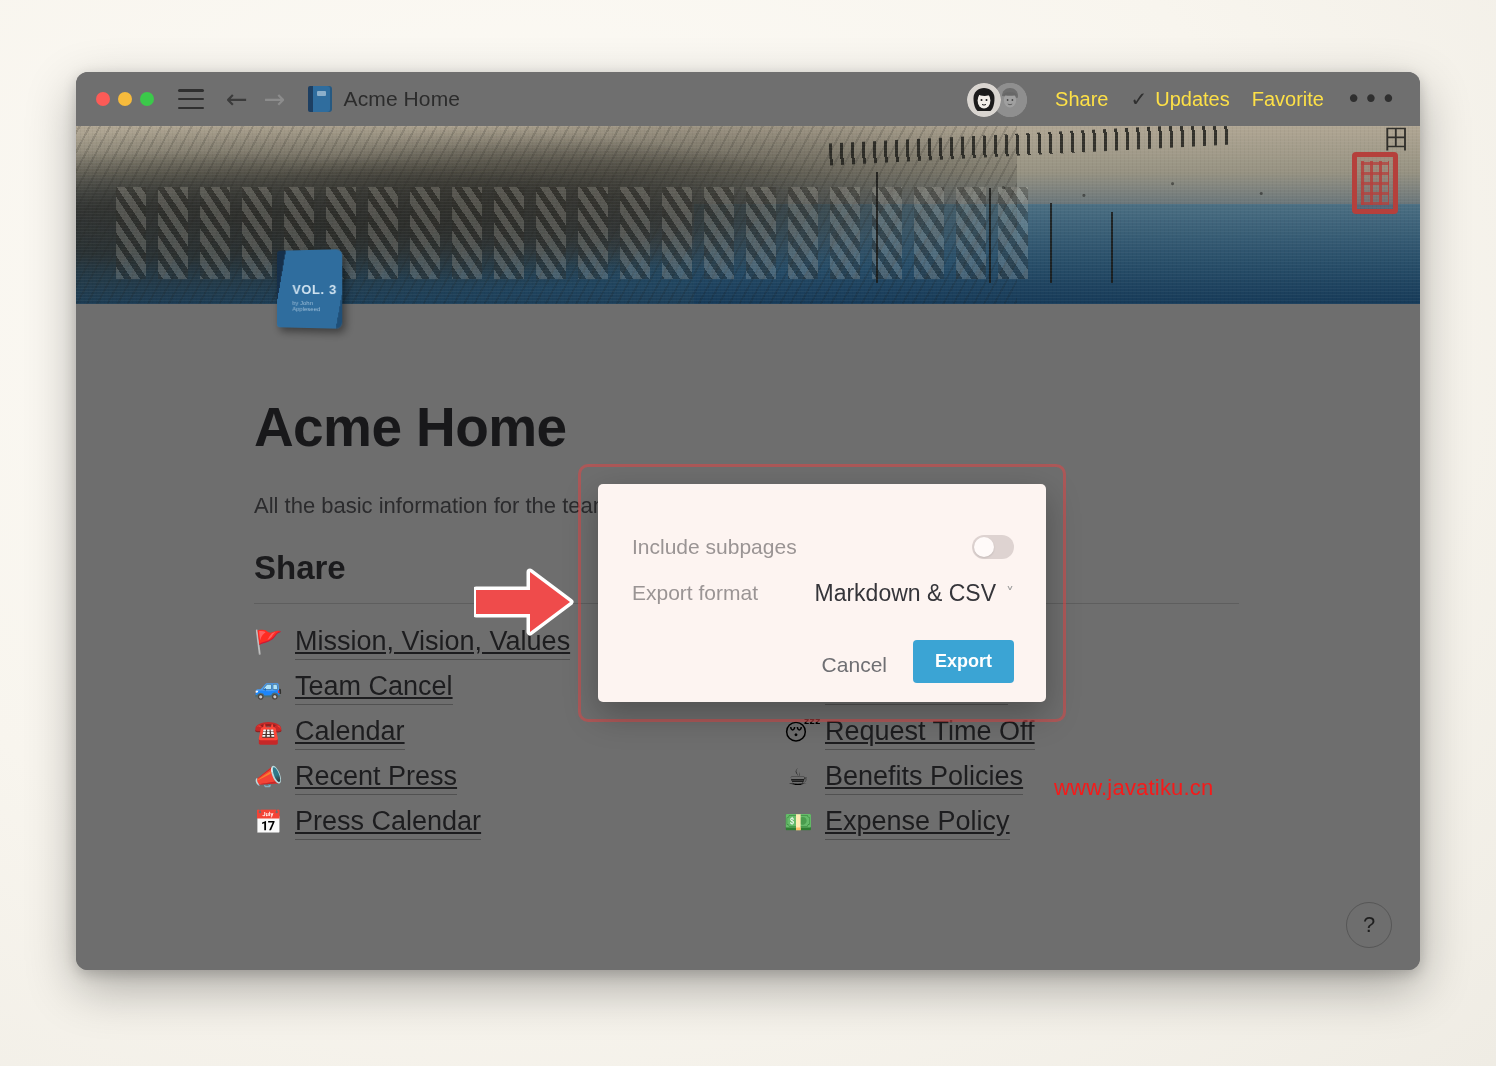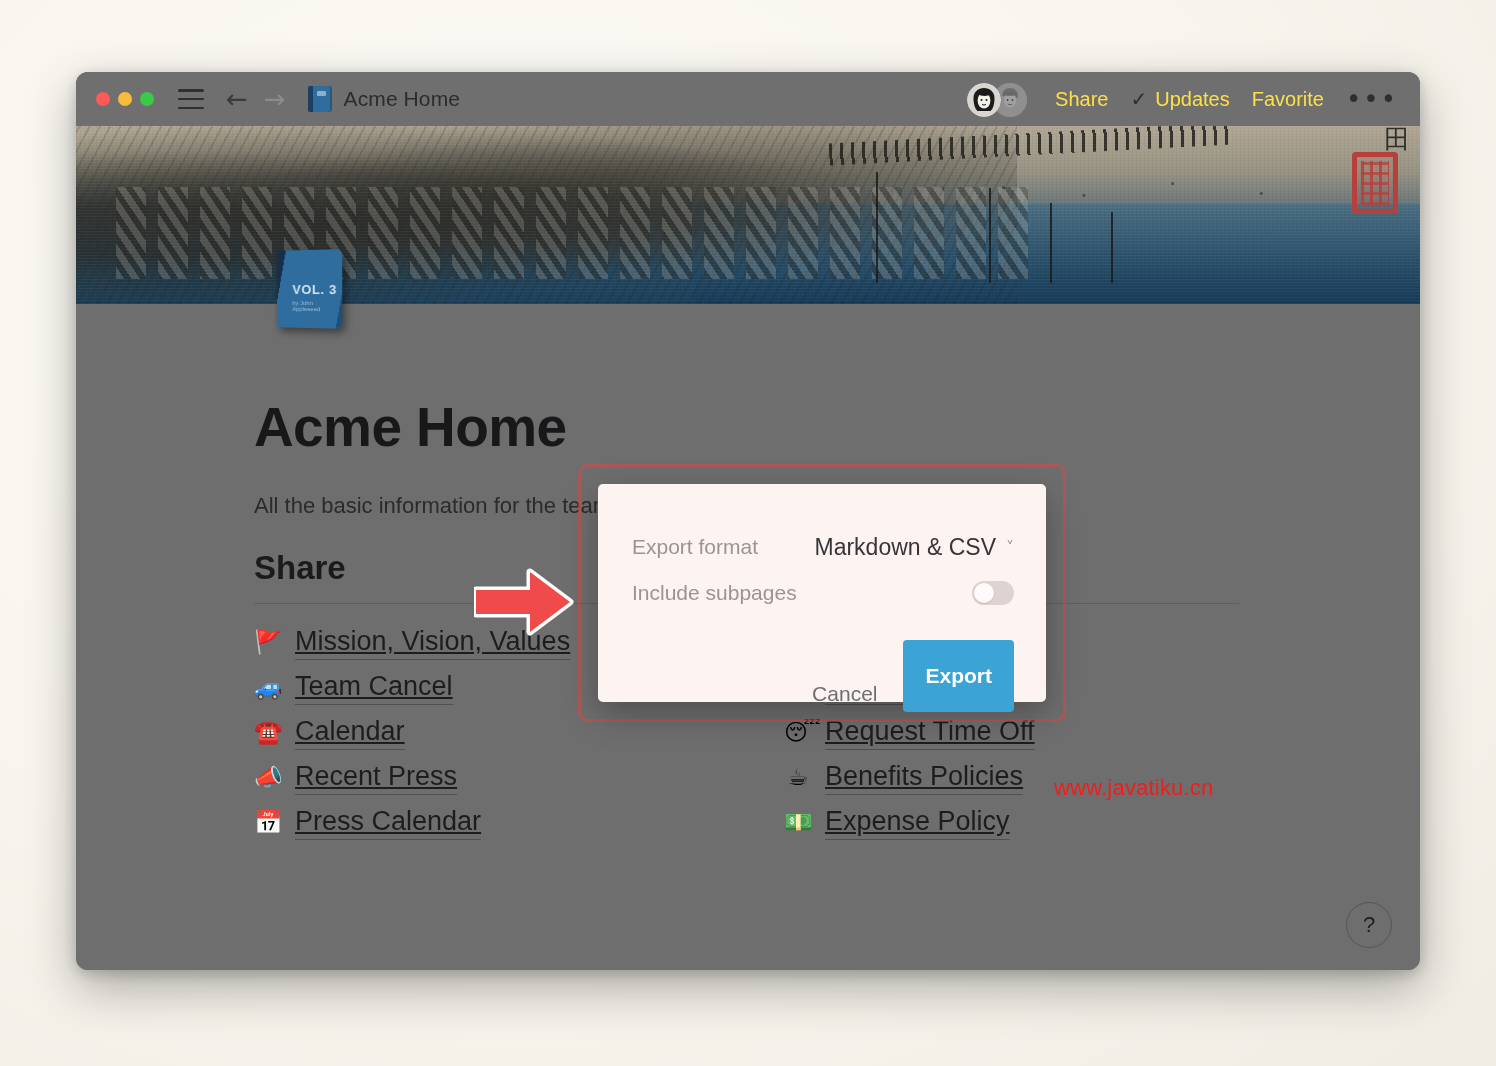--- a/index.html
+++ b/index.html
@@ -334,23 +334,23 @@
 
   .modal-actions {
     display:flex; align-items:flex-end; justify-content:flex-end;
     gap: 22px; margin-top: 24px;
   }
   .btn-cancel {
     font-size: 21px; color: #6f6f73; background:none; border:none;
     cursor:pointer; font-family: inherit; padding: 6px 4px;
   }
   .btn-export {
-    font-size: 21px; font-weight: 700; color: #ffffff;
+    font-size: 18px; font-weight: 700; color: #ffffff;
     background: #3ba4d4; border: none; border-radius: 4px;
-    padding: 24px 22px; cursor: pointer; font-family: inherit;
+    padding: 11px 22px; cursor: pointer; font-family: inherit;
   }
 
   
   .pointer {
     position: absolute;
     left: 398px; top: 496px;
     width: 100px; height: 68px;
     z-index: 40;
     pointer-events: none;
   }
@@ -519,31 +519,31 @@
     <div class="help-btn">?</div>
   </div>
 
   <div class="scrim"></div>
 
   <div class="highlight-box"></div>
 
   <div class="modal">
 
     <div class="modal-row">
+      <span class="modal-label">Include subpages</span>
+      <span class="toggle">
+        <i></i>
+      </span>
+    </div>
+
+    <div class="modal-row">
       <span class="modal-label">Export format</span>
       <span class="select-value">
         <span>Markdown &amp; CSV</span>
         <span class="chev">˅</span>
-      </span>
-    </div>
-
-    <div class="modal-row">
-      <span class="modal-label">Include subpages</span>
-      <span class="toggle">
-        <i></i>
       </span>
     </div>
 
     <div class="modal-actions">
       <button class="btn-cancel">Cancel</button>
       <button class="btn-export">Export</button>
     </div>
   </div>
 
   <div class="pointer">

